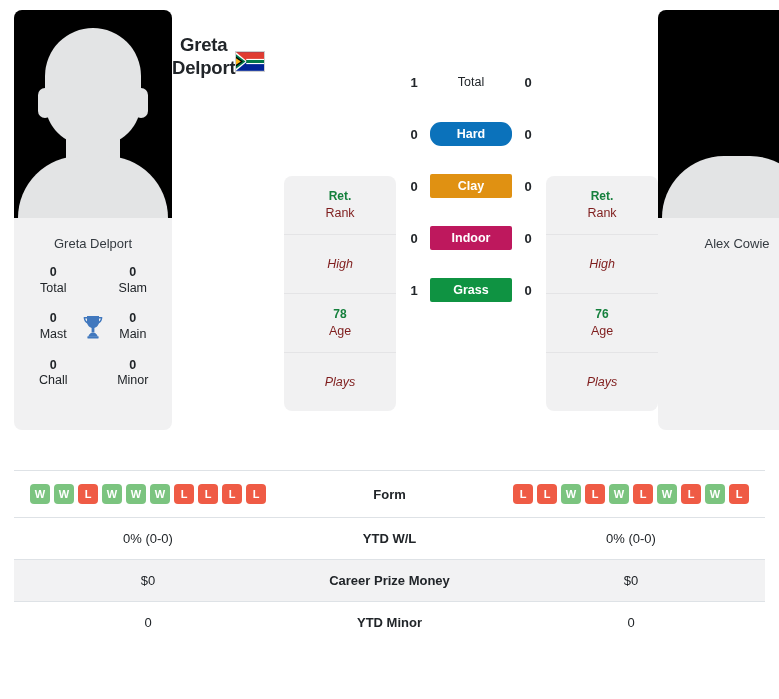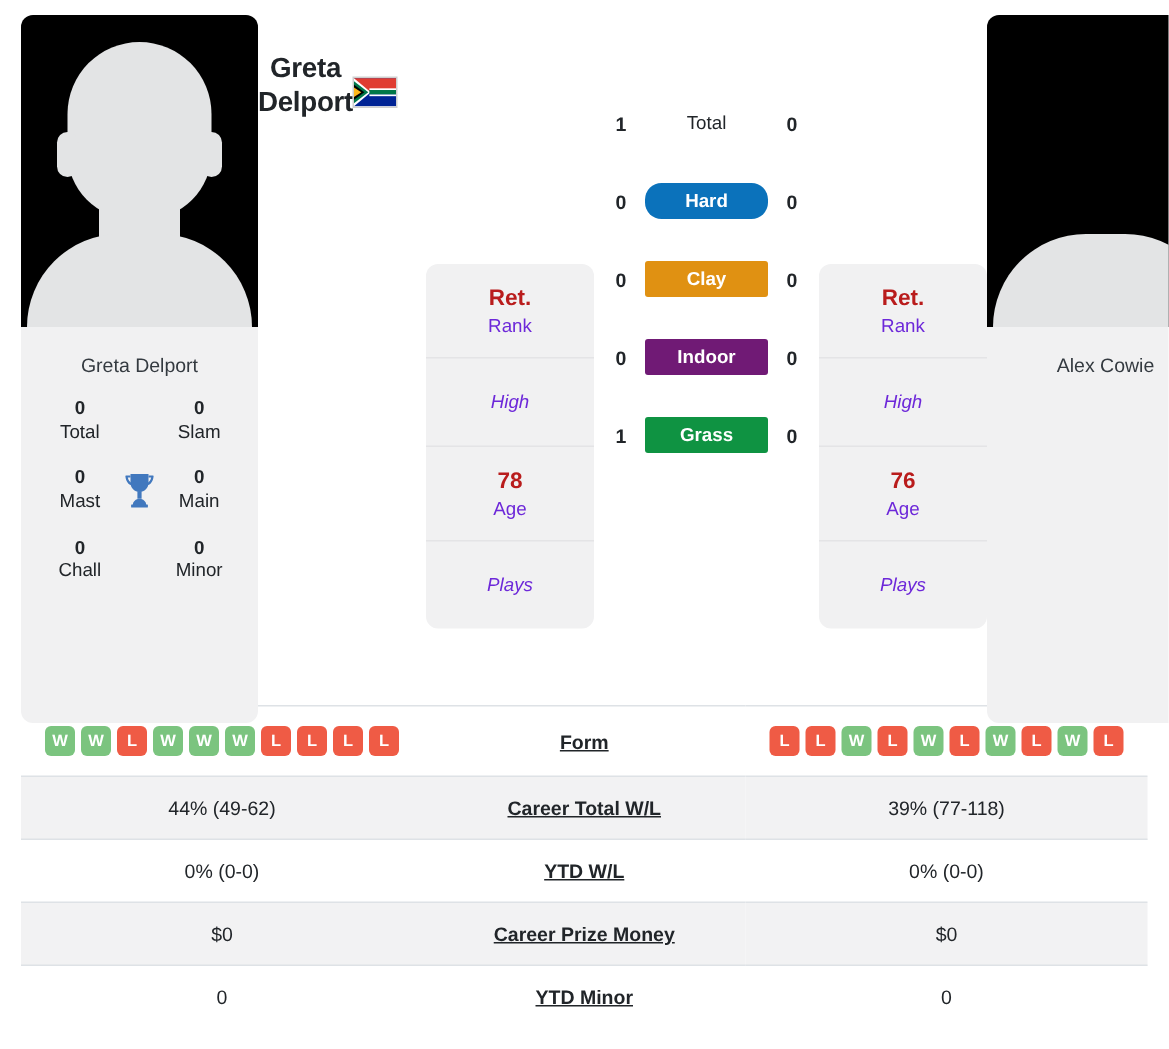--- a/index.html
+++ b/index.html
@@ -28,21 +28,21 @@
     height: 470px;
   }
 
   
   .photo-card {
     width: 158px;
     flex: 0 0 158px;
     background: #f1f1f2;
     border-radius: 8px;
     overflow: hidden;
-    height: 472px;
+    height: 420px;
   }
   .photo-frame {
     width: 100%;
     height: 208px;
     background: #000000;
     position: relative;
     overflow: hidden;
   }
   .silhouette-head {
     position: absolute;
@@ -156,28 +156,28 @@
     margin-top: 166px;
     overflow: hidden;
   }
   .info-cell {
     padding: 13px 4px;
     text-align: center;
     border-bottom: 1px solid #e4e4e6;
   }
   .info-cell:last-child { border-bottom: none; }
   .info-val {
-    font-size: 15px;
-    font-weight: bold;
-    color: #b91c1c;
+    font-size: 12px;
+    font-weight: bold;
+    color: #15803d;
     line-height: 1.3;
   }
   .info-lbl {
     font-size: 12.5px;
-    color: #6d28d9;
+    color: #7f1d1d;
     line-height: 1.3;
   }
   .info-cell.tall { padding: 21px 4px; font-style: italic; }
 
   
   .h2h-col {
     flex: 1 1 auto;
     display: flex;
     flex-direction: column;
     align-items: center;
@@ -223,21 +223,20 @@
   .cmp-table td {
     padding: 13px 6px;
     text-align: center;
     font-size: 13px;
     color: #212529;
     vertical-align: middle;
   }
   .cmp-table td.label {
     font-weight: bold;
     width: 215px;
-    text-decoration: underline;
   }
   .cmp-table td.side { width: 268px; }
 
   .form-strip {
     display: flex;
     justify-content: center;
     gap: 4px;
   }
   .form-badge {
     width: 20px;
@@ -362,21 +361,21 @@
         <div class="h2h-surface" style="background:#0b72bb;color:#ffffff;border-radius:11px;">Hard</div>
         <div class="h2h-score">0</div>
       </div>
       <div class="h2h-row">
         <div class="h2h-score">0</div>
         <div class="h2h-surface" style="background:#e09112;color:#ffffff;">Clay</div>
         <div class="h2h-score">0</div>
       </div>
       <div class="h2h-row">
         <div class="h2h-score">0</div>
-        <div class="h2h-surface" style="background:#701a75;color:#ffffff;">Indoor</div>
+        <div class="h2h-surface" style="background:#be185d;color:#ffffff;">Indoor</div>
         <div class="h2h-score">0</div>
       </div>
       <div class="h2h-row">
         <div class="h2h-score">1</div>
         <div class="h2h-surface" style="background:#0f9342;color:#ffffff;">Grass</div>
         <div class="h2h-score">0</div>
       </div>
     </div>
 
     <div class="info-card">
@@ -449,25 +448,20 @@
               <div class="form-badge w">W</div>
               <div class="form-badge l">L</div>
               <div class="form-badge w">W</div>
               <div class="form-badge l">L</div>
               <div class="form-badge w">W</div>
               <div class="form-badge l">L</div>
               <div class="form-badge w">W</div>
               <div class="form-badge l">L</div>
             </div>
         </td>
-      </tr>
-      <tr class="alt">
-        <td class="side">44% (49-62)</td>
-        <td class="label">Career Total W/L</td>
-        <td class="side">39% (77-118)</td>
       </tr>
       <tr>
         <td class="side">0% (0-0)</td>
         <td class="label">YTD W/L</td>
         <td class="side">0% (0-0)</td>
       </tr>
       <tr class="alt">
         <td class="side">$0</td>
         <td class="label">Career Prize Money</td>
         <td class="side">$0</td>

